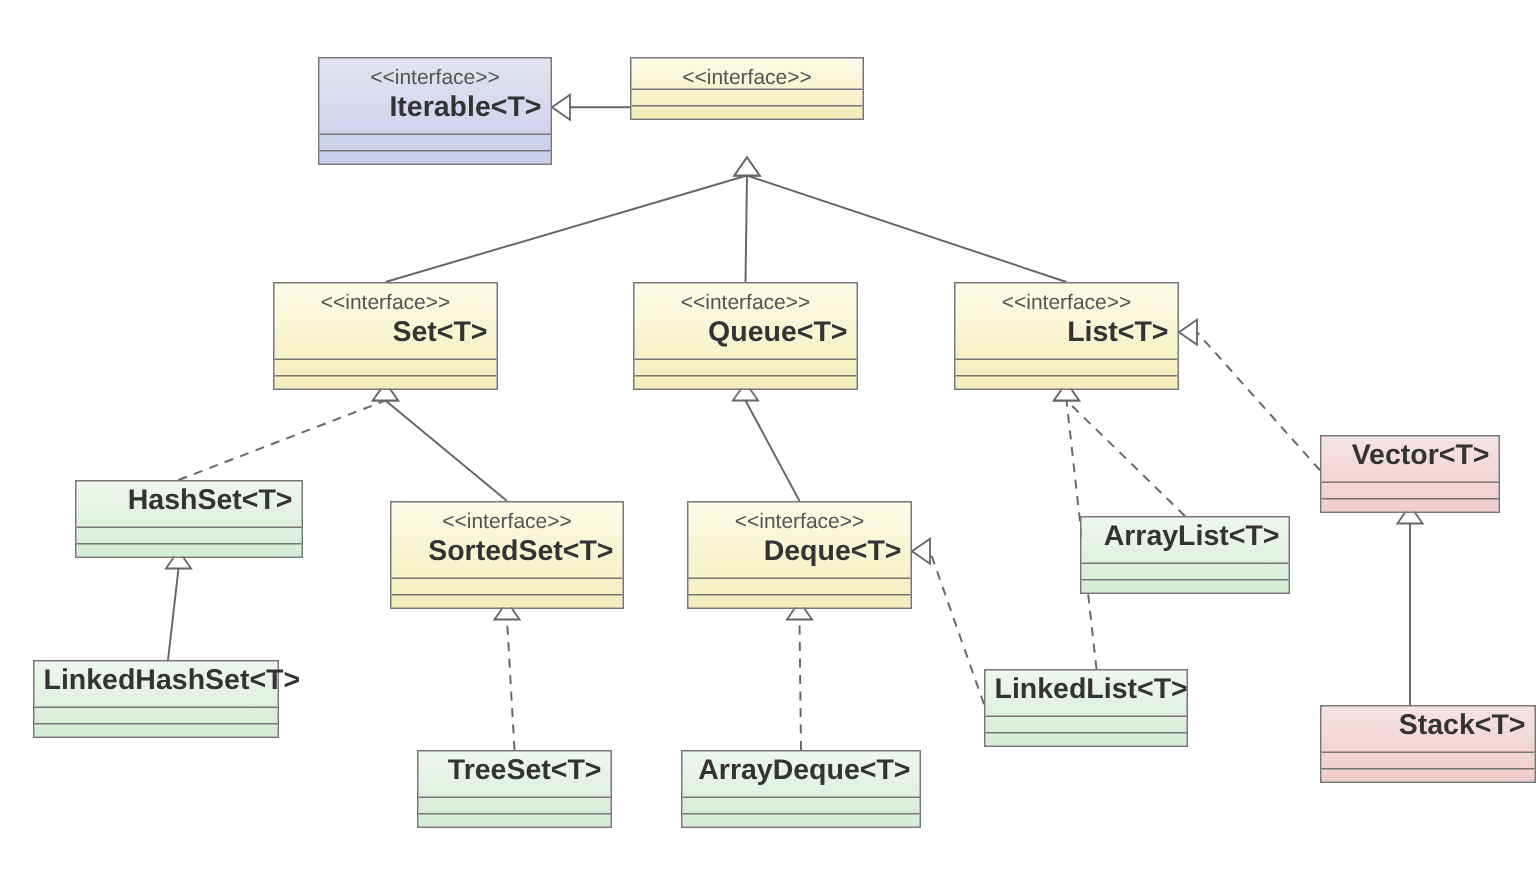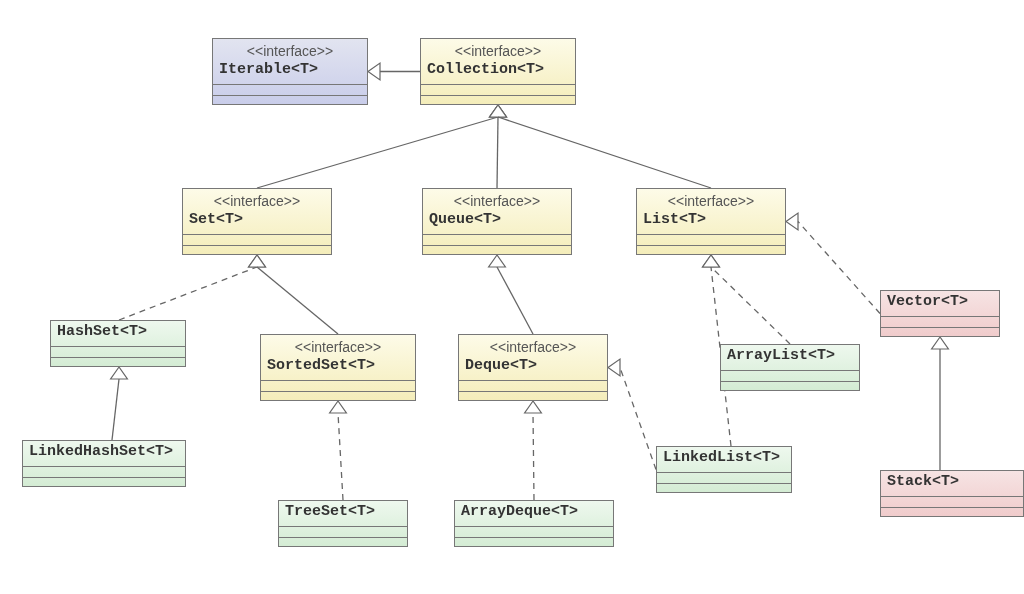--- a/index.html
+++ b/index.html
@@ -33,26 +33,25 @@
     border: 1px solid #777;
     background: #fbf7d6; 
   }
   .node .stereotype {
     text-align: center;
     font-size: 14px;
     color: #555;
     padding-top: 4px;
   }
   .node .name {
-    text-align: left;
+    text-align: right;
     font-weight: bold;
-    font-size: 15px;
+    font-size: 19px;
     padding: 2px 6px 6px 6px;
     white-space: nowrap;
-    font-family: Liberation Mono, monospace;
   }
   .node .sep {
     border-top: 1px solid #777;
     height: 10px;
   }
   .node .sep2 {
     border-top: 1px solid #777;
     height: 8px;
   }
   .purple { background: linear-gradient(#e2e4f0, #c9cdea); }
@@ -97,21 +96,20 @@
       <line x1="940" y1="470" x2="940" y2="349" stroke="#666" stroke-width="1.3"></line>
     </svg>
 <div class="node purple" style="left: 212px; top: 38px; width: 156px;">
       <div class="stereotype">&lt;&lt;interface&gt;&gt;</div>
       <div class="name">Iterable&lt;T&gt;</div>
       <div class="sep"></div>
       <div class="sep2"></div>
     </div>
     <div class="node yellow" style="left: 420px; top: 38px; width: 156px;">
       <div class="stereotype">&lt;&lt;interface&gt;&gt;</div>
-      <div class="name">Collection&lt;T&gt;</div>
       <div class="sep"></div>
       <div class="sep2"></div>
     </div>
     <div class="node yellow" style="left: 182px; top: 188px; width: 150px;">
       <div class="stereotype">&lt;&lt;interface&gt;&gt;</div>
       <div class="name">Set&lt;T&gt;</div>
       <div class="sep"></div>
       <div class="sep2"></div>
     </div>
     <div class="node yellow" style="left: 422px; top: 188px; width: 150px;">
@@ -119,21 +117,21 @@
       <div class="name">Queue&lt;T&gt;</div>
       <div class="sep"></div>
       <div class="sep2"></div>
     </div>
     <div class="node yellow" style="left: 636px; top: 188px; width: 150px;">
       <div class="stereotype">&lt;&lt;interface&gt;&gt;</div>
       <div class="name">List&lt;T&gt;</div>
       <div class="sep"></div>
       <div class="sep2"></div>
     </div>
-    <div class="node green" style="left: 50px; top: 320px; width: 136px;">
+    <div class="node green" style="left: 50px; top: 320px; width: 152px;">
       <div class="name">HashSet&lt;T&gt;</div>
       <div class="sep"></div>
       <div class="sep2"></div>
     </div>
     <div class="node yellow" style="left: 260px; top: 334px; width: 156px;">
       <div class="stereotype">&lt;&lt;interface&gt;&gt;</div>
       <div class="name">SortedSet&lt;T&gt;</div>
       <div class="sep"></div>
       <div class="sep2"></div>
     </div>

